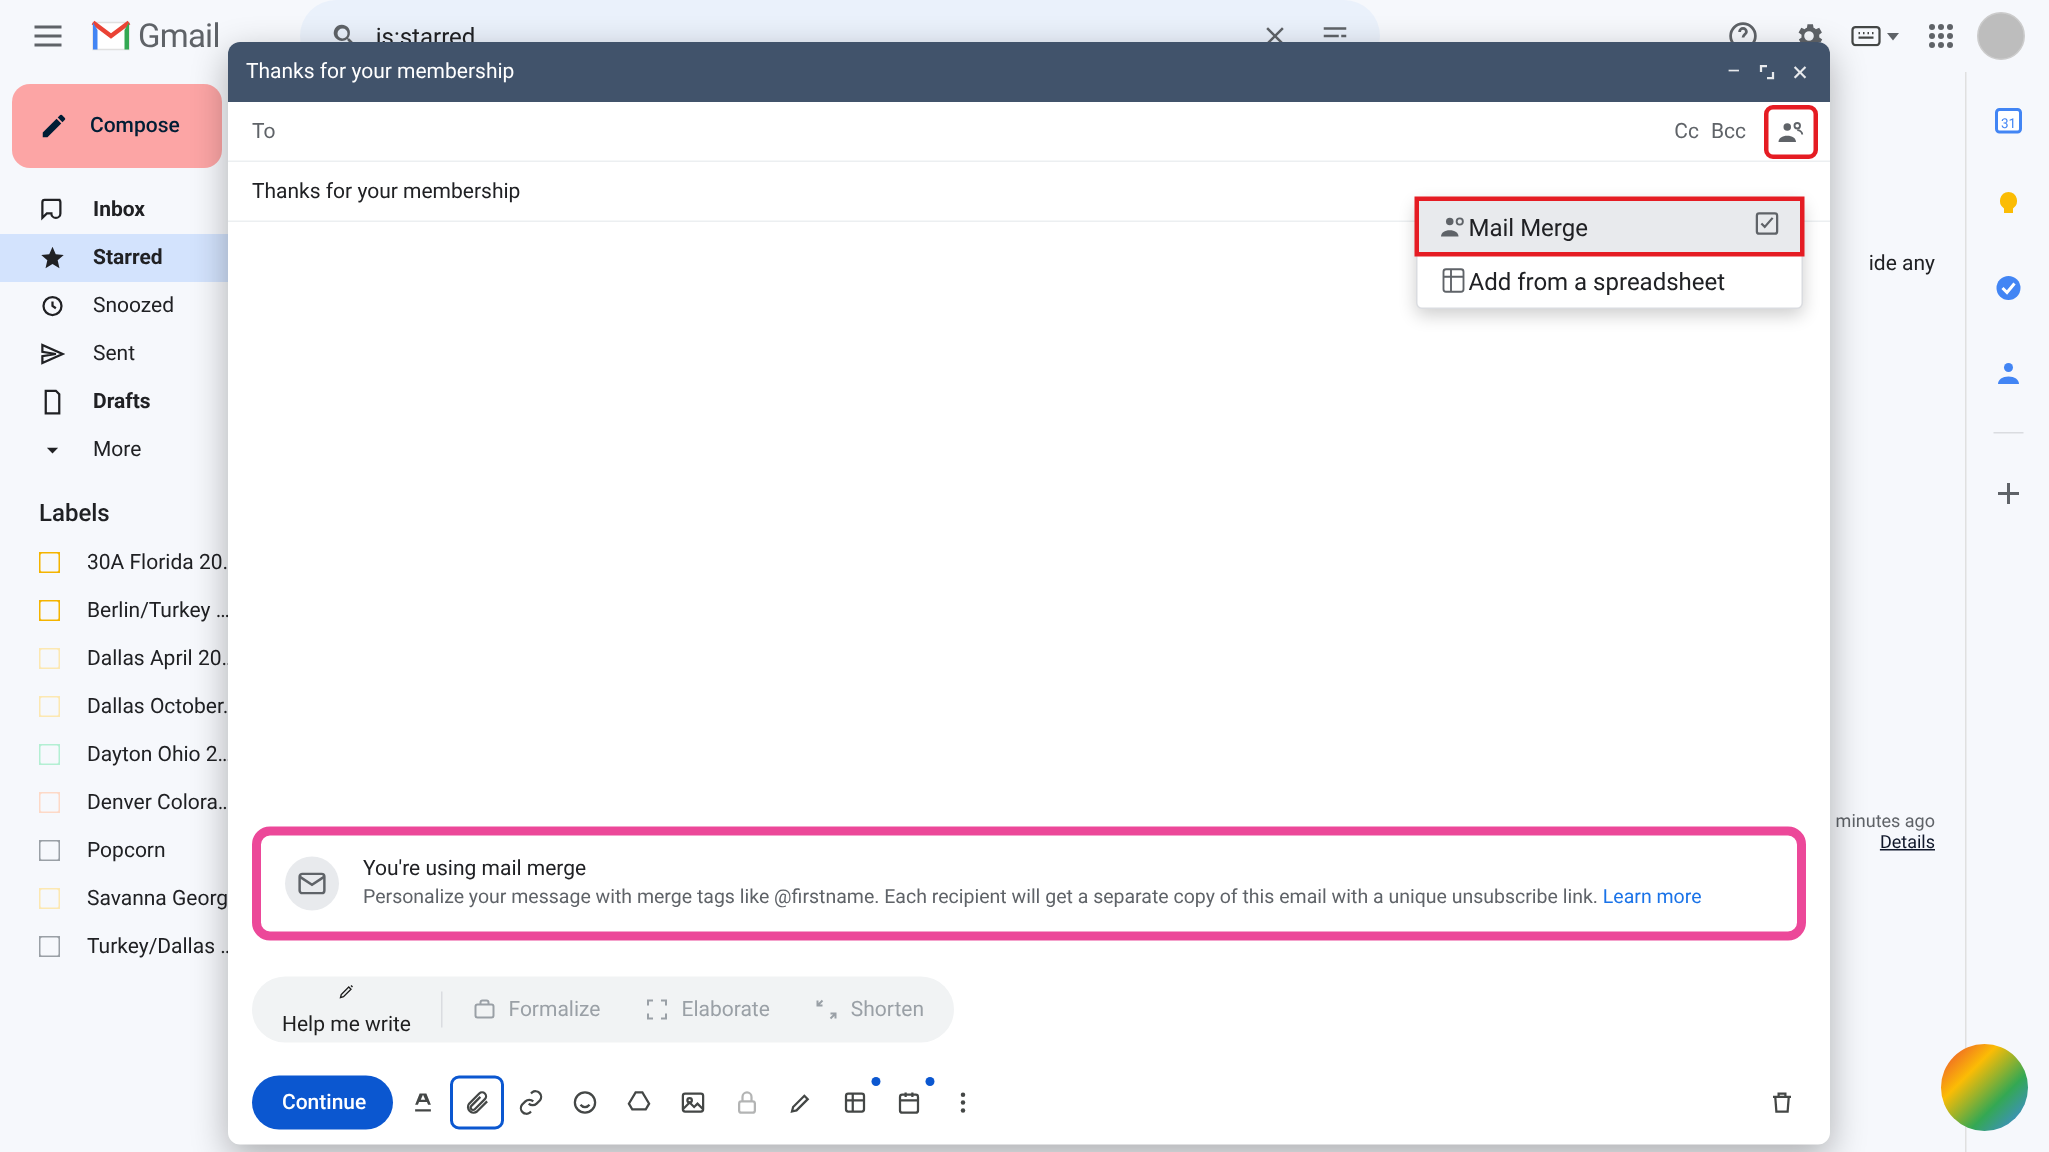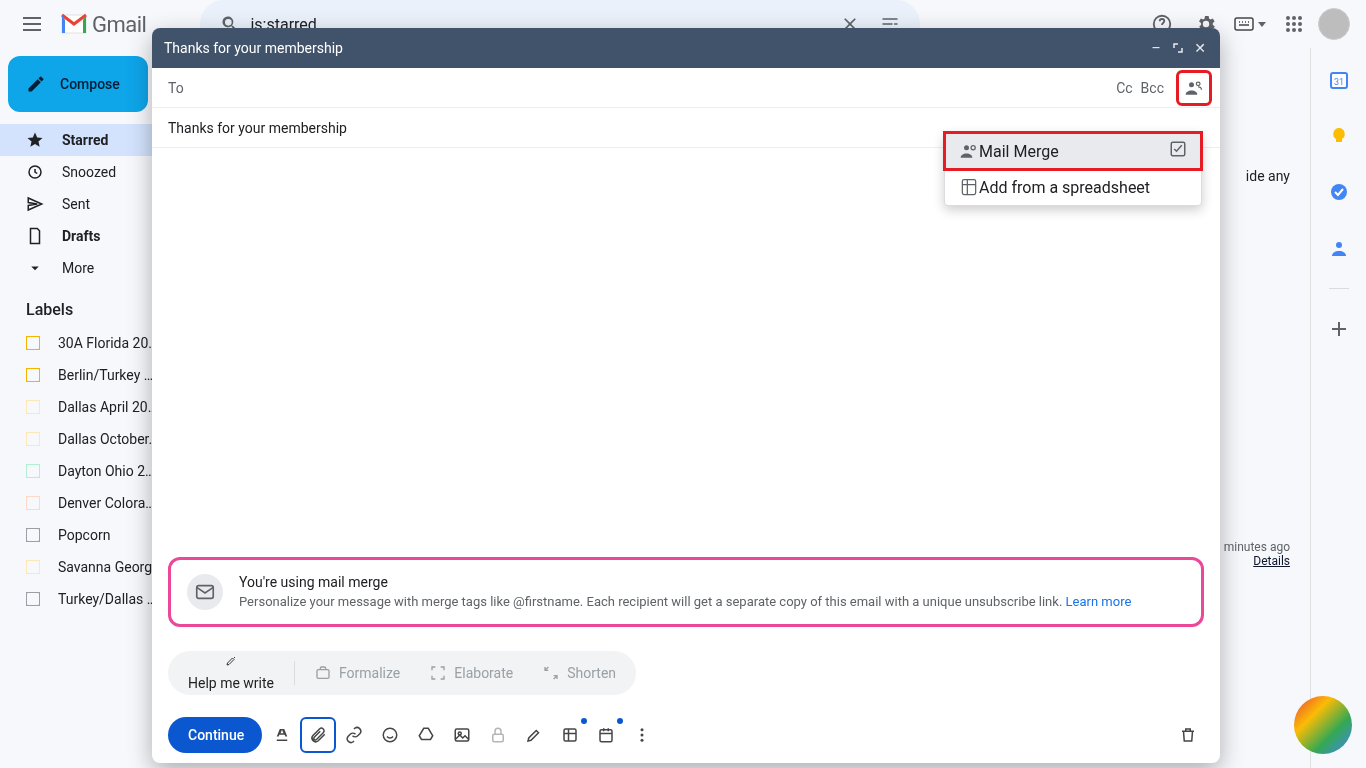--- a/index.html
+++ b/index.html
@@ -12,21 +12,21 @@
   .logo svg { margin-right:4px; }
   .search { margin-left: 54px; width: 720px; height: 48px; background:#eaf1fb; border-radius:24px; display:flex; align-items:center; padding:0 10px; }
   .search-icon, .clear-icon, .tune-icon { width:40px; height:40px; display:flex; align-items:center; justify-content:center; color:#5f6368; }
   .search input { flex:1; background:transparent; border:none; outline:none; font-size:16px; color:#202124; }
   .hdr-right { margin-left:auto; display:flex; align-items:center; gap:4px; padding-right:8px; }
   .ic-btn { width:40px; height:40px; display:flex; align-items:center; justify-content:center; border-radius:50%; color:#5f6368; }
   .avatar { width:32px; height:32px; border-radius:50%; background:#bdbdbd; border:1px solid #ccc; }
 
   .body { display:flex; height:720px; }
   .sidebar { width: 256px; padding:8px 8px 0 8px; }
-  .compose { display:flex; align-items:center; gap:14px; background:#0ea5e9; height:56px; width:140px; border-radius:12px; padding-left:18px; font-size:14px; font-weight:500; color:#001d35; margin-bottom:12px;text-align:center; }
+  .compose { display:flex; align-items:center; gap:14px; background:#fca5a5; height:56px; width:140px; border-radius:12px; padding-left:18px; font-size:14px; font-weight:500; color:#001d35; margin-bottom:12px;text-align:center; }
   .nav-item { height:32px; border-radius:0 16px 16px 0; display:flex; align-items:center; gap:18px; padding-left:26px; font-size:14px; margin-left:-8px; padding-right:12px; }
   .nav-item svg { flex-shrink:0; }
   .nav-item.bold { font-weight:700; }
   .nav-item.active { background:#d3e3fd; font-weight:700; }
   .labels-title { font-size:16px; font-weight:500; padding:16px 0 8px 18px; }
 
   .main { flex:1; padding:8px 16px 0 0; position:relative; }
   .toolbar { height:48px; display:flex; align-items:center; padding-left:8px; gap:4px; }
   .checkbox { width:16px; height:16px; border:2px solid #5f6368; border-radius:2px; }
   .tri { width:0; height:0; border-left:4px solid transparent; border-right:4px solid transparent; border-top:5px solid #5f6368; margin-left:4px; }
@@ -50,21 +50,21 @@
   .cw-row .label { width:26px; color:#5f6368; }
   .cw-row input { flex:1; border:none; outline:none; font-size:14px; }
   .ccbcc { position:absolute; right:56px; color:#5f6368; display:flex; gap:8px; }
   .contacts-btn { position:absolute; right:12px; width:28px; height:28px; display:flex; align-items:center; justify-content:center; color:#5f6368; }
   .contacts-btn.red { outline:3px solid #e51c23; outline-offset:1px; border-radius:2px; }
   .dropdown { position:absolute; top:104px; right:18px; width:258px; background:#fff; border:1px solid #dadce0; border-radius:4px; box-shadow:0 4px 12px rgba(0,0,0,.2); z-index:50; }
   .dd-item { height:36px; display:flex; align-items:center; padding:0 14px; font-size:16px; }
   .dd-item.hi { background:#e8eaed; outline:3px solid #e51c23; outline-offset:-1px; }
   .dd-item .dd-trail { margin-left:auto; color:#5f6368; }
   .cw-body { flex:1; }
-  .merge-banner { margin:12px 16px; border:3px solid #ec4899; border-radius:12px; padding:14px 16px; display:flex; gap:16px; }
+  .merge-banner { margin:12px 16px; border:6px solid #ec4899; border-radius:12px; padding:14px 16px; display:flex; gap:16px; }
   .mb-ic { width:36px; height:36px; border-radius:50%; background:#e8eaed; display:flex; align-items:center; justify-content:center; }
   .mb-txt h4 { font-size:14px; font-weight:400; color:#202124; margin-bottom:4px; }
   .mb-txt p { font-size:13px; color:#5f6368;text-align:center; }
   .mb-txt p a { color:#1a73e8; text-decoration:none; }
   .suggest-bar { margin:12px 16px; background:#f1f3f4; border-radius:28px; height:44px; display:flex; align-items:center; padding:0 6px; gap:2px; width:fit-content; }
   .sug { height:36px; border-radius:20px; padding:0 14px; display:flex; align-items:center; gap:8px; font-size:14px; }
   .sug.primary { color:#1f1f1f;flex-direction:column; }
   .sug.dim { color:#9aa0a6; }
   .sug-sep { width:1px; height:24px; background:#dadce0; margin:0 4px;}
   .cw-toolbar { height:56px; display:flex; align-items:center; padding:0 16px; gap:4px; }
@@ -156,20 +156,26 @@
 <div class="body">
 
   <div class="sidebar">
     <div class="compose">
       <svg width="20" height="20" viewBox="0 0 24 24" fill="#001d35">
           <path d="M3 17.25V21h3.75L17.8 9.94l-3.75-3.75L3 17.25zM20.7 7.04a1 1 0 000-1.41l-2.34-2.34a1 1 0 00-1.41 0L15 5.25l3.75 3.75 1.95-1.96z"></path>
         </svg>
       <span>Compose</span>
     </div>
 
+    <div class="nav-item bold">
+      <svg width="18" height="18" viewBox="0 0 24 24" fill="#202124">
+          <path d="M19 3H5a2 2 0 00-2 2v14l4-4h4a4 4 0 008 0h0V5a2 2 0 00-2-2z" fill="none" stroke="#202124" stroke-width="2"></path>
+        </svg>
+      <span>Inbox</span>
+    </div>
     <div class="nav-item active">
       <svg width="18" height="18" viewBox="0 0 24 24" fill="#202124">
           <path d="M12 17.3l6.2 3.7-1.6-7 5.4-4.7-7.1-.6L12 2 9.1 8.7 2 9.3l5.4 4.7-1.6 7z"></path>
         </svg>
       <span>Starred</span>
     </div>
     <div class="nav-item">
       <svg width="18" height="18" viewBox="0 0 24 24" fill="none" stroke="#202124" stroke-width="2">
           <circle cx="12" cy="12" r="8"></circle>
           <path d="M12 8v4l3 2"></path>

